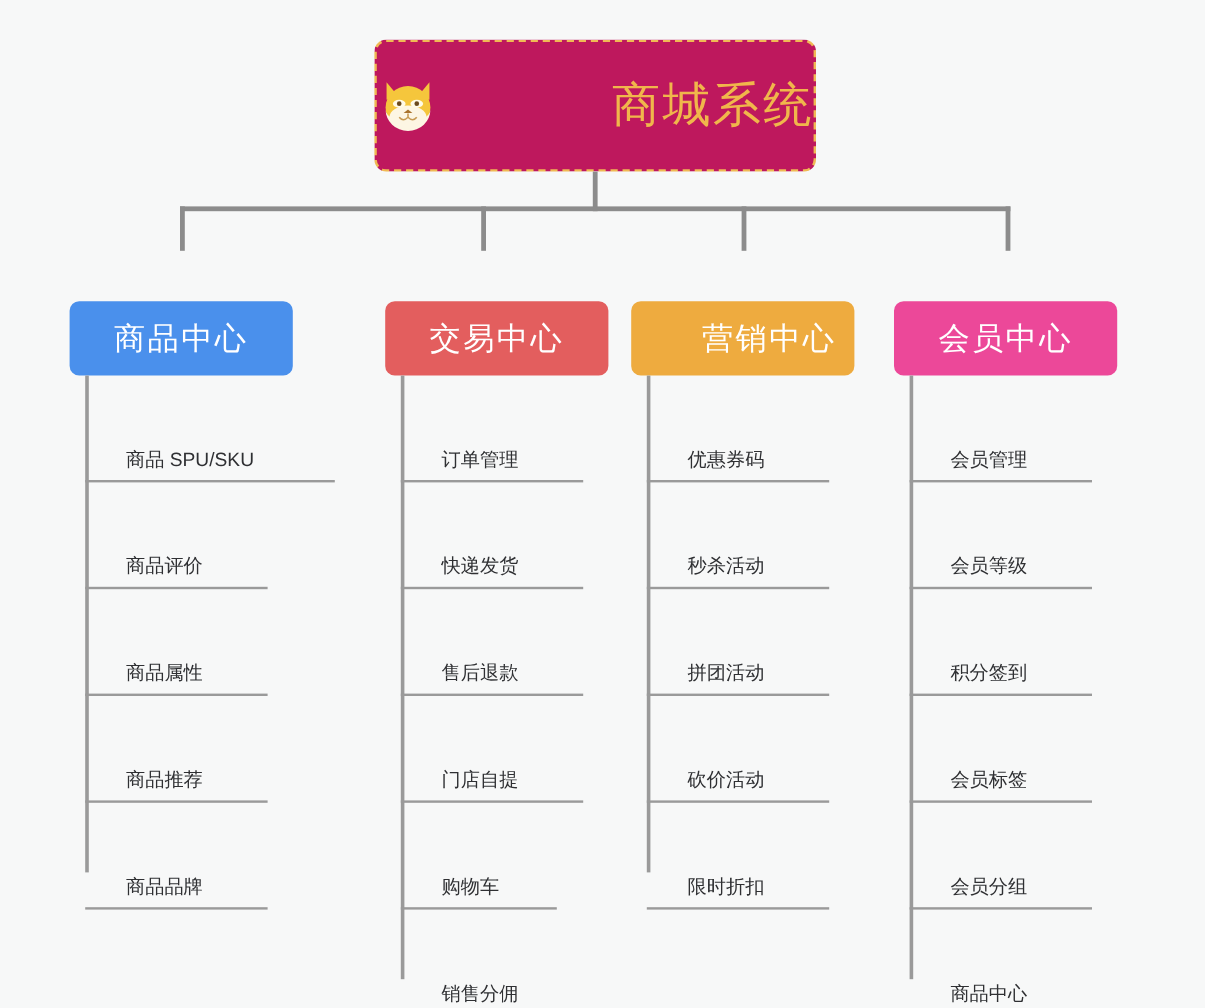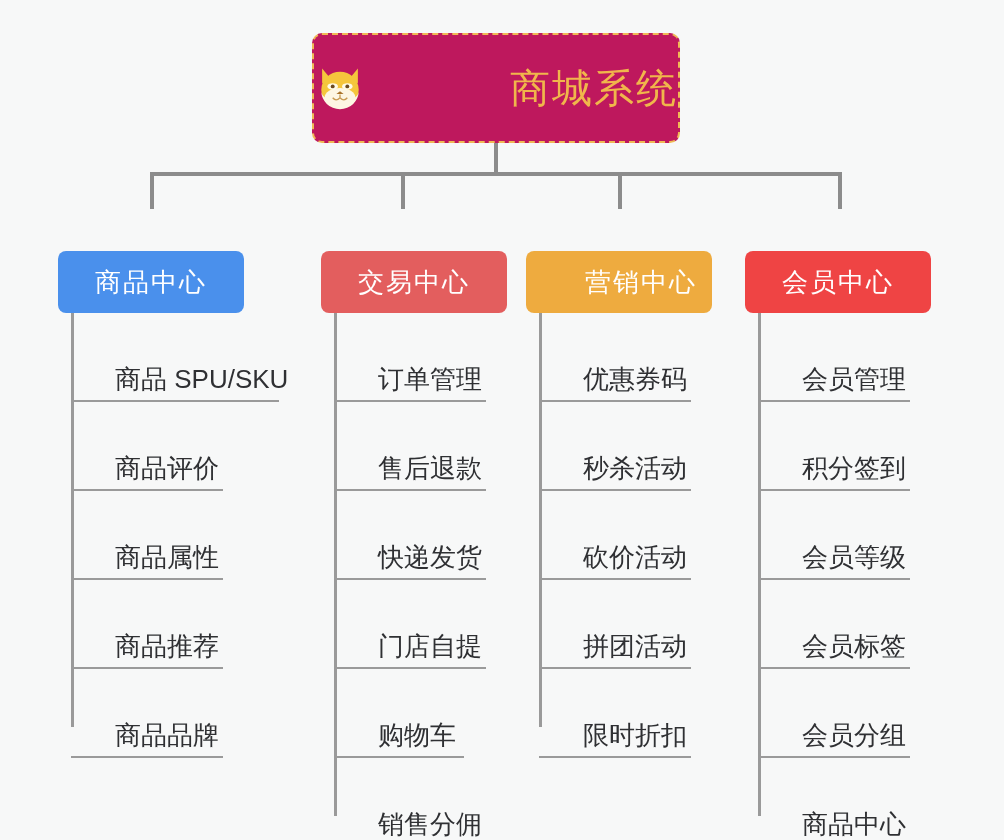--- a/index.html
+++ b/index.html
@@ -57,22 +57,22 @@
     position:absolute;left:0;top:0;bottom:31px;
     width:3px;background:#9a9a9a;
   }
   .item{
     position:relative;
     height:89px;
     display:flex;
     align-items:flex-end;
   }
   .item-label{
-    margin-left:44px;
-    font-size:26px;
+    margin-left:34px;
+    font-size:16px;
     color:#2f3033;
     line-height:1;
     padding-bottom:10px;
     white-space:nowrap;
   }
   .item-underline{
     position:absolute;
     left:0;bottom:0;
     height:2px;
     background:#9a9a9a;
@@ -140,25 +140,25 @@
       </div>
       <div class="col" style="left: 321px; width: 186px;">
         <div class="cat-box" style="background: rgb(227, 94, 94);">交易中心</div>
         <div class="items">
           <div class="rail"></div>
           <div class="item">
             <span class="item-label">订单管理</span>
             <div class="item-underline" style="width: 152px;"></div>
           </div>
           <div class="item">
+            <span class="item-label">快递发货</span>
+            <div class="item-underline" style="width: 152px;"></div>
+          </div>
+          <div class="item">
             <span class="item-label">售后退款</span>
-            <div class="item-underline" style="width: 152px;"></div>
-          </div>
-          <div class="item">
-            <span class="item-label">快递发货</span>
             <div class="item-underline" style="width: 152px;"></div>
           </div>
           <div class="item">
             <span class="item-label">门店自提</span>
             <div class="item-underline" style="width: 152px;"></div>
           </div>
           <div class="item">
             <span class="item-label">购物车</span>
             <div class="item-underline" style="width: 130px;"></div>
           </div>
@@ -174,50 +174,50 @@
           <div class="rail"></div>
           <div class="item">
             <span class="item-label">优惠券码</span>
             <div class="item-underline" style="width: 152px;"></div>
           </div>
           <div class="item">
             <span class="item-label">秒杀活动</span>
             <div class="item-underline" style="width: 152px;"></div>
           </div>
           <div class="item">
+            <span class="item-label">拼团活动</span>
+            <div class="item-underline" style="width: 152px;"></div>
+          </div>
+          <div class="item">
             <span class="item-label">砍价活动</span>
             <div class="item-underline" style="width: 152px;"></div>
           </div>
           <div class="item">
-            <span class="item-label">拼团活动</span>
-            <div class="item-underline" style="width: 152px;"></div>
-          </div>
-          <div class="item">
             <span class="item-label">限时折扣</span>
             <div class="item-underline" style="width: 152px;"></div>
           </div>
         </div>
       </div>
       <div class="col" style="left: 745px; width: 186px;">
-        <div class="cat-box" style="background: #ef4444;">会员中心</div>
+        <div class="cat-box" style="background: #ec4899;">会员中心</div>
         <div class="items">
           <div class="rail"></div>
           <div class="item">
             <span class="item-label">会员管理</span>
             <div class="item-underline" style="width: 152px;"></div>
           </div>
           <div class="item">
+            <span class="item-label">会员等级</span>
+            <div class="item-underline" style="width: 152px;"></div>
+          </div>
+          <div class="item">
             <span class="item-label">积分签到</span>
             <div class="item-underline" style="width: 152px;"></div>
           </div>
           <div class="item">
-            <span class="item-label">会员等级</span>
-            <div class="item-underline" style="width: 152px;"></div>
-          </div>
-          <div class="item">
             <span class="item-label">会员标签</span>
             <div class="item-underline" style="width: 152px;"></div>
           </div>
           <div class="item">
             <span class="item-label">会员分组</span>
             <div class="item-underline" style="width: 152px;"></div>
           </div>
           <div class="item">
             <span class="item-label">商品中心</span>
             <div class="item-underline" style="width: 152px;"></div>

